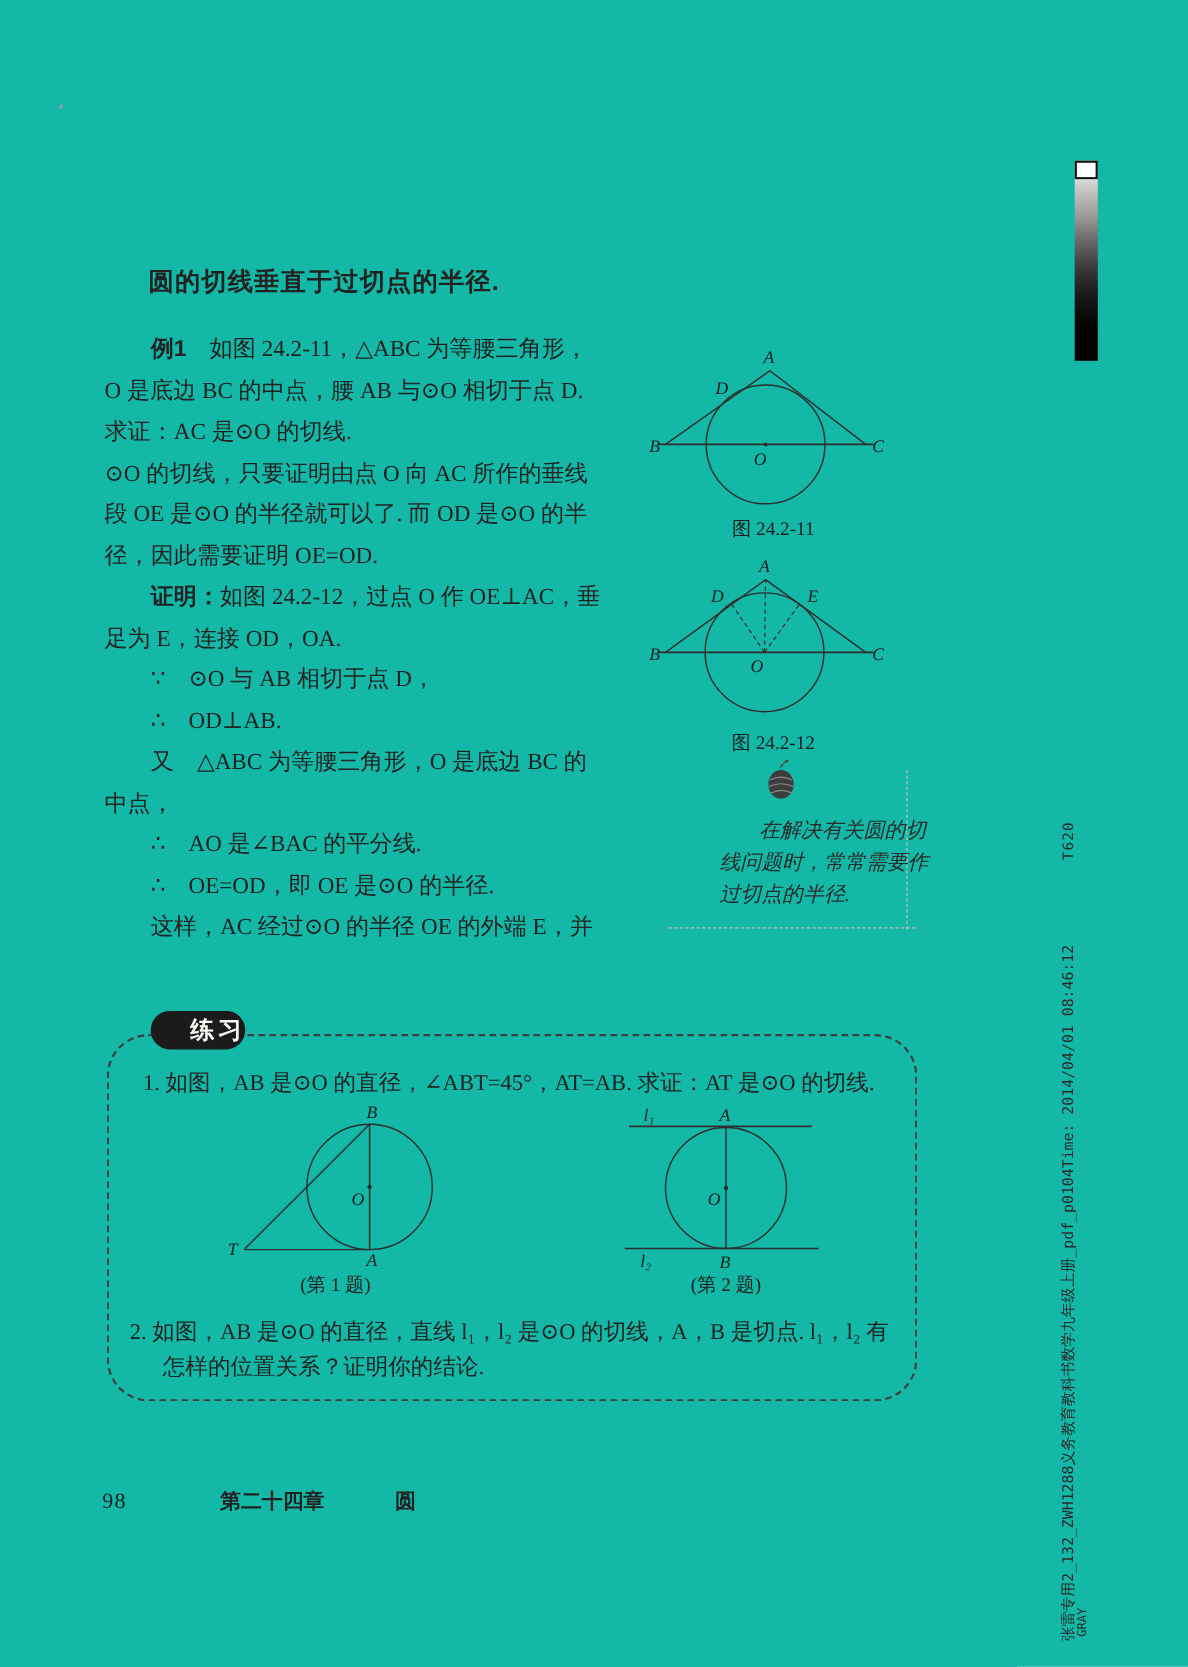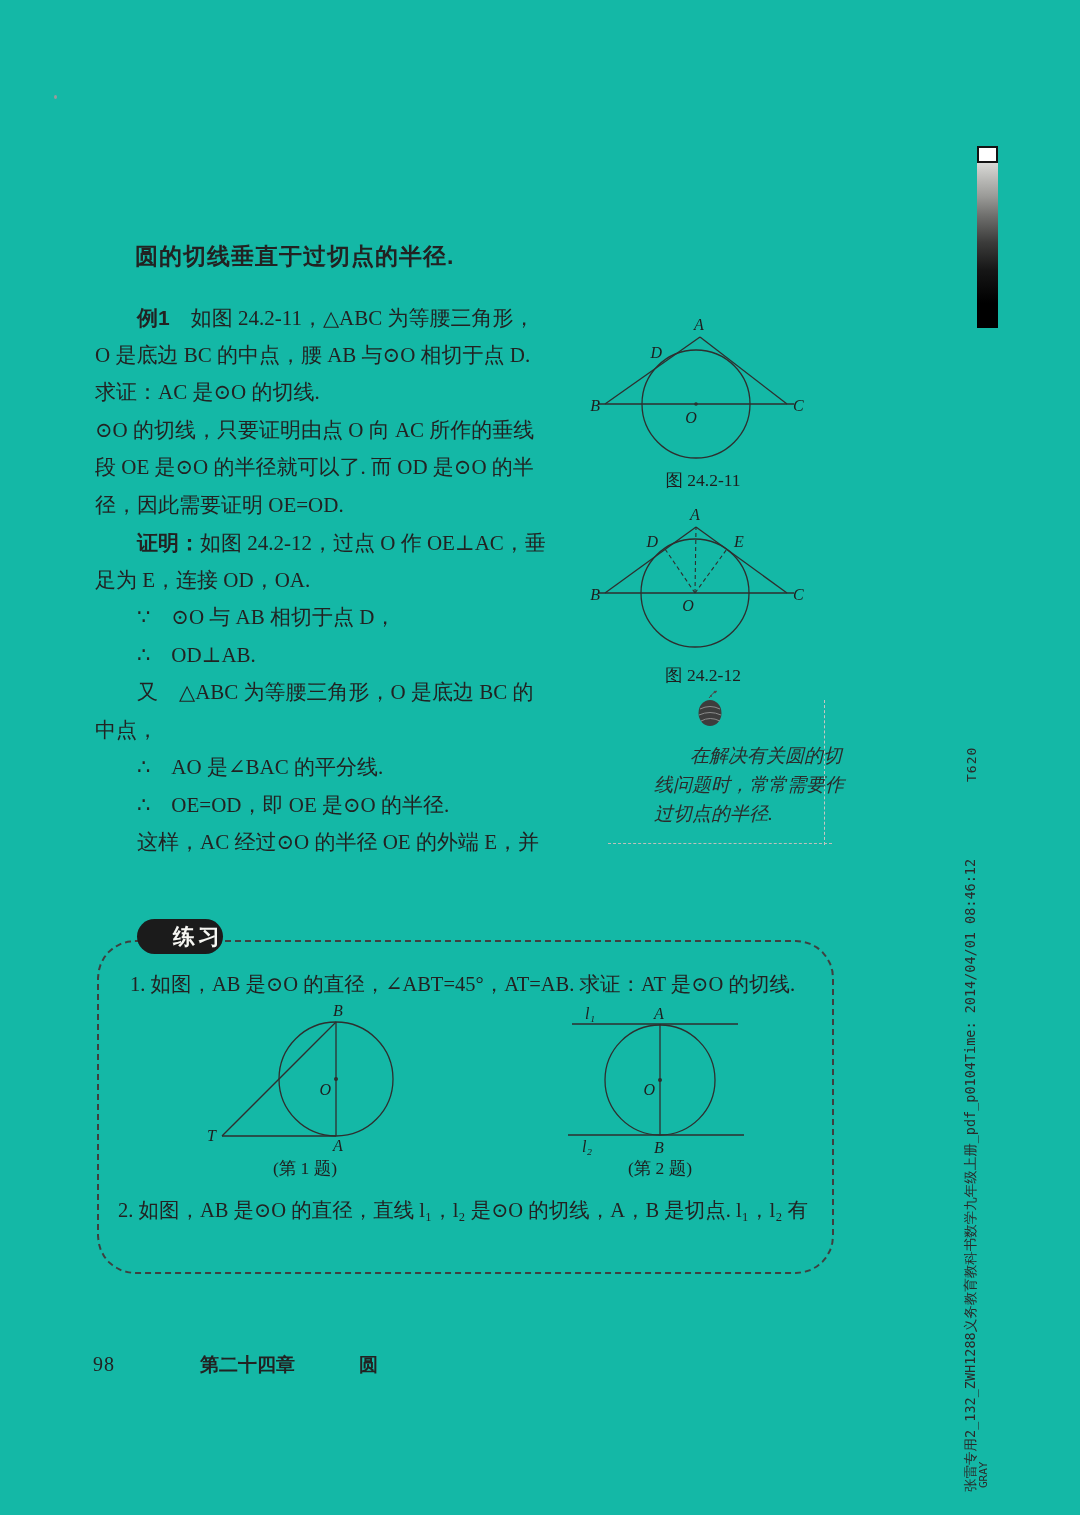--- a/index.html
+++ b/index.html
@@ -177,20 +177,21 @@
     <circle cx="100" cy="77" r="2" fill="#2e2e2e"></circle>
     <text x="30" y="16" text-anchor="middle">l₁</text>
     <text x="99" y="16" text-anchor="middle">A</text>
     <text x="95" y="92" text-anchor="end">O</text>
     <text x="27" y="149" text-anchor="middle">l₂</text>
     <text x="99" y="150" text-anchor="middle">B</text>
   </svg>
   <div class="abs figcap" style="left:560px;top:1156px;width:200px">(第 2 题)</div>
 
   <div class="abs qtext" style="left:118px;top:1196px">2. 如图，AB 是⊙O 的直径，直线 l₁，l₂ 是⊙O 的切线，A，B 是切点. l₁，l₂ 有</div>
+  <div class="abs qtext" style="left:148px;top:1228px">怎样的位置关系？证明你的结论.</div>
 
   <div class="abs footer">
     <span class="pnum">98</span>
     <span class="chap">第二十四章</span>
     <span class="sect">圆</span>
   </div>
 
   <div class="abs gradbar-cap"></div>
   <div class="abs gradbar"></div>
   <div class="abs vert tcode">T620</div>

